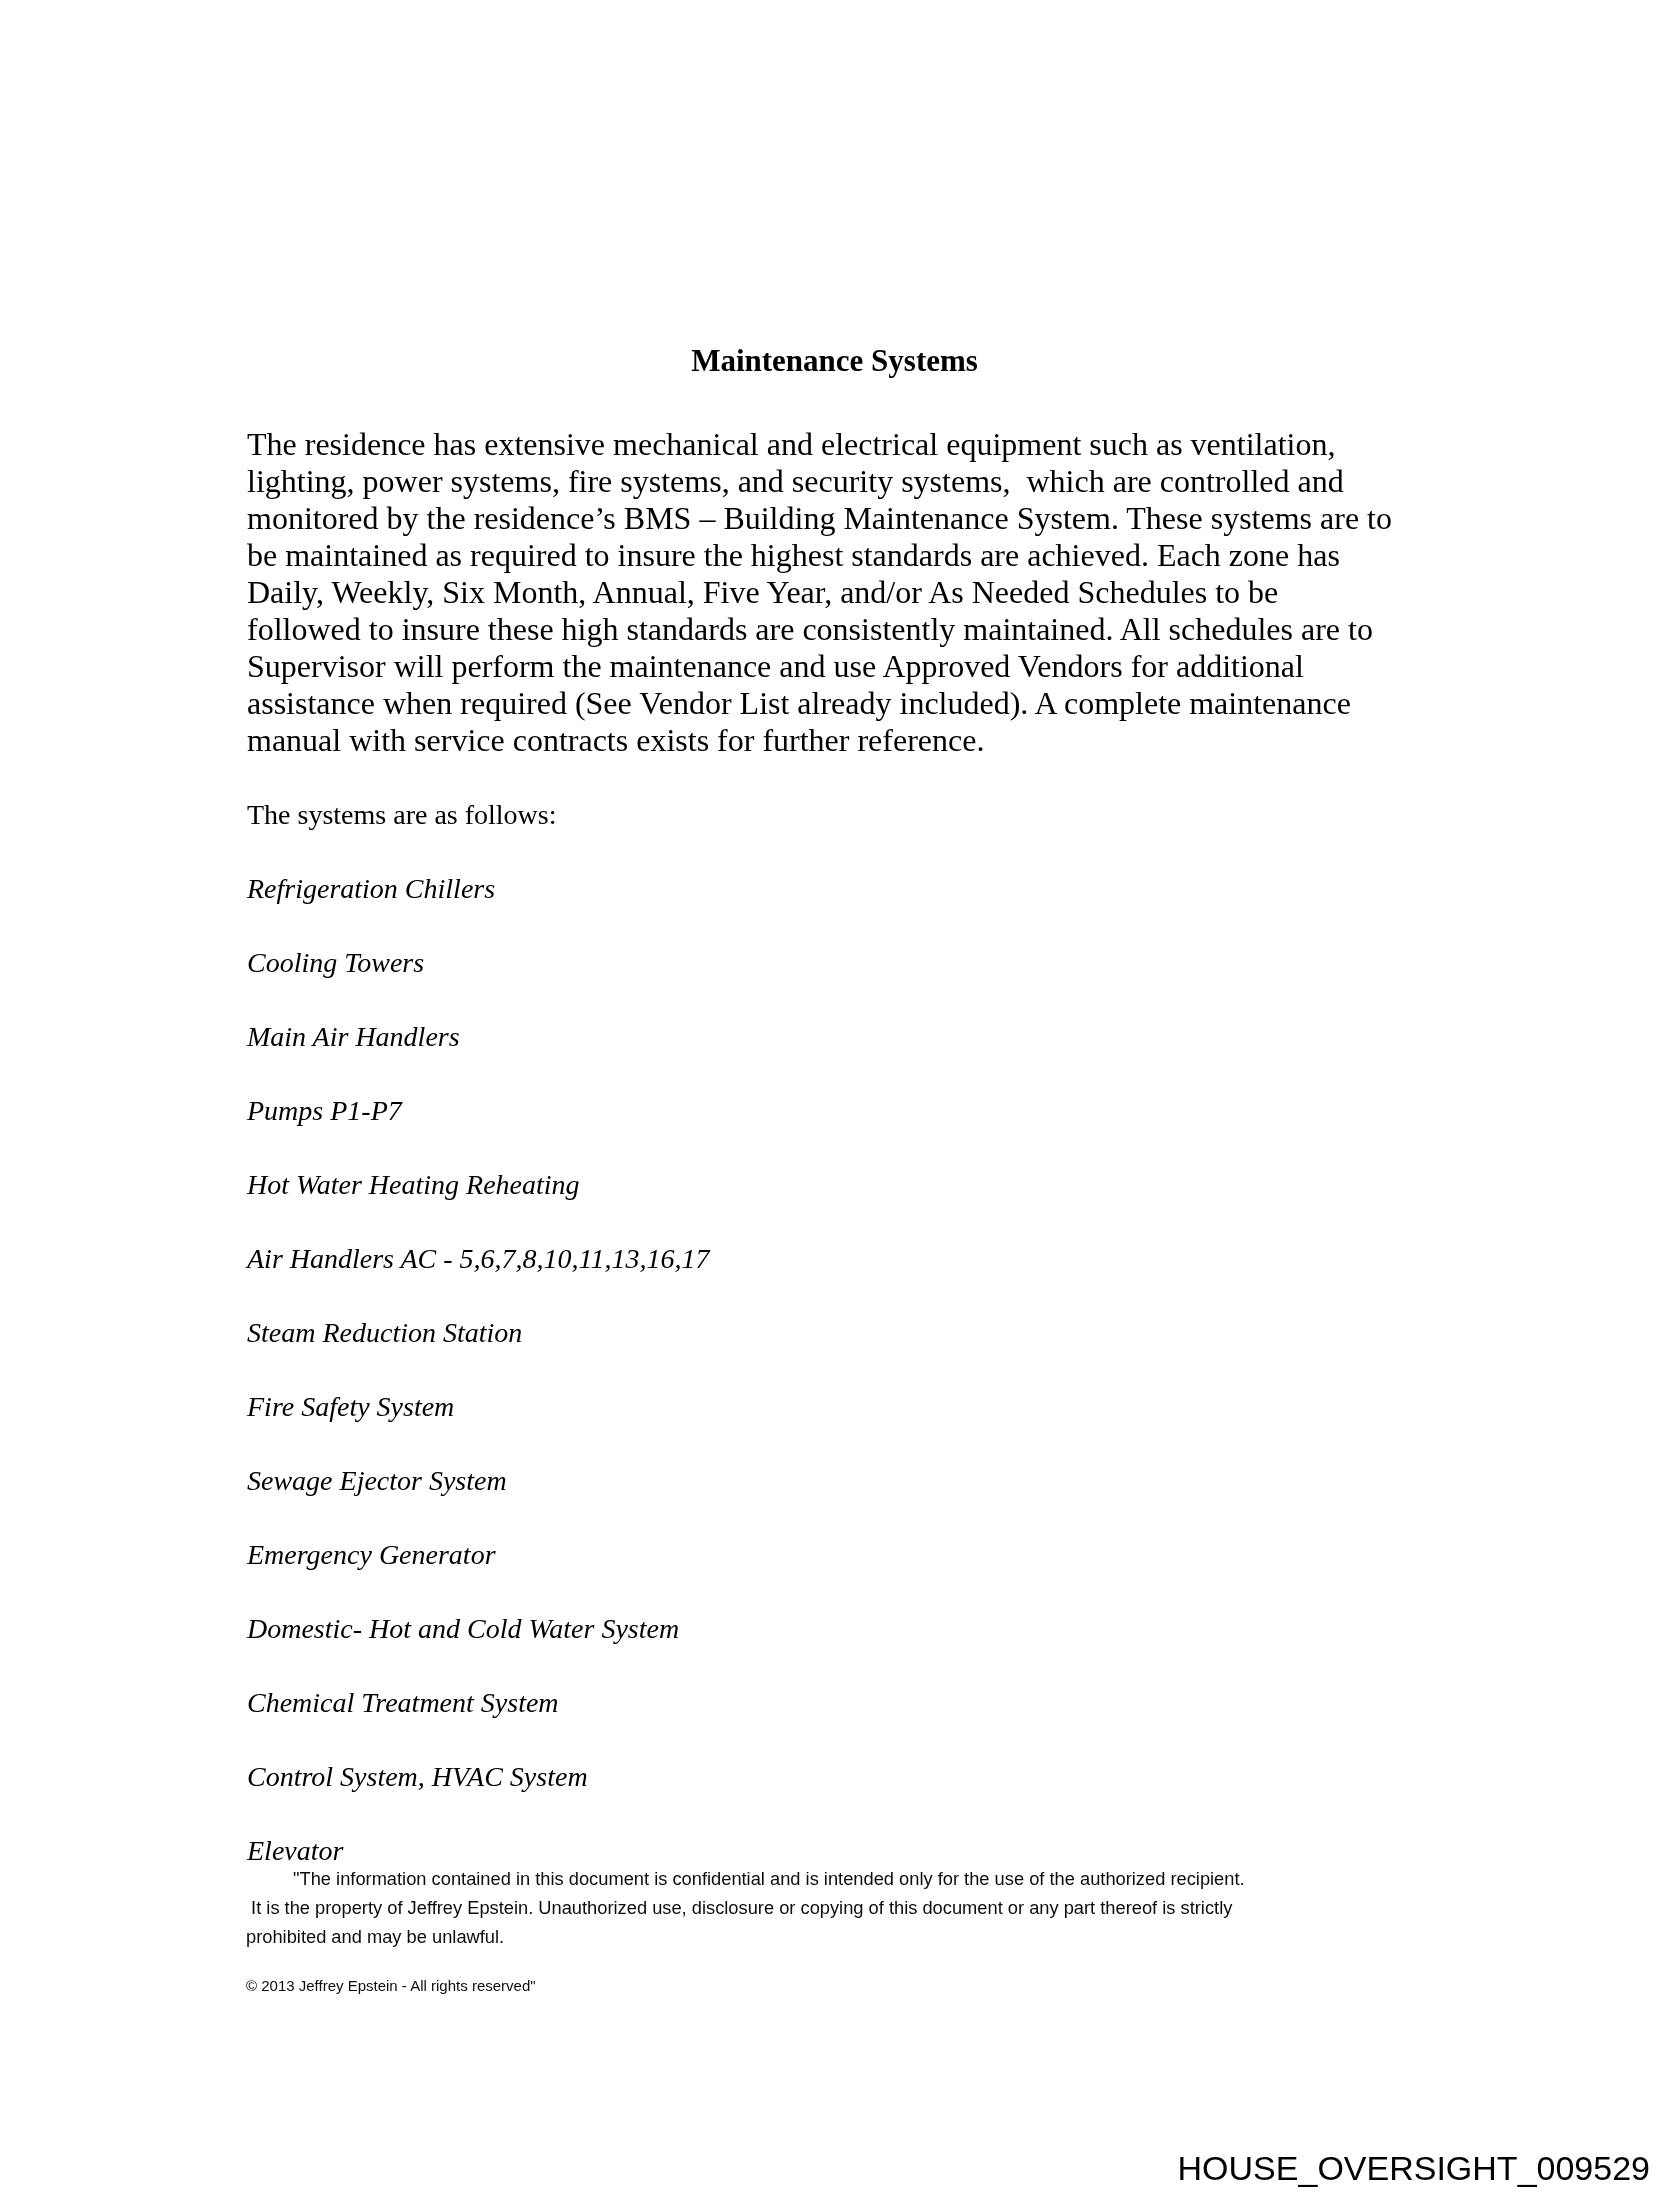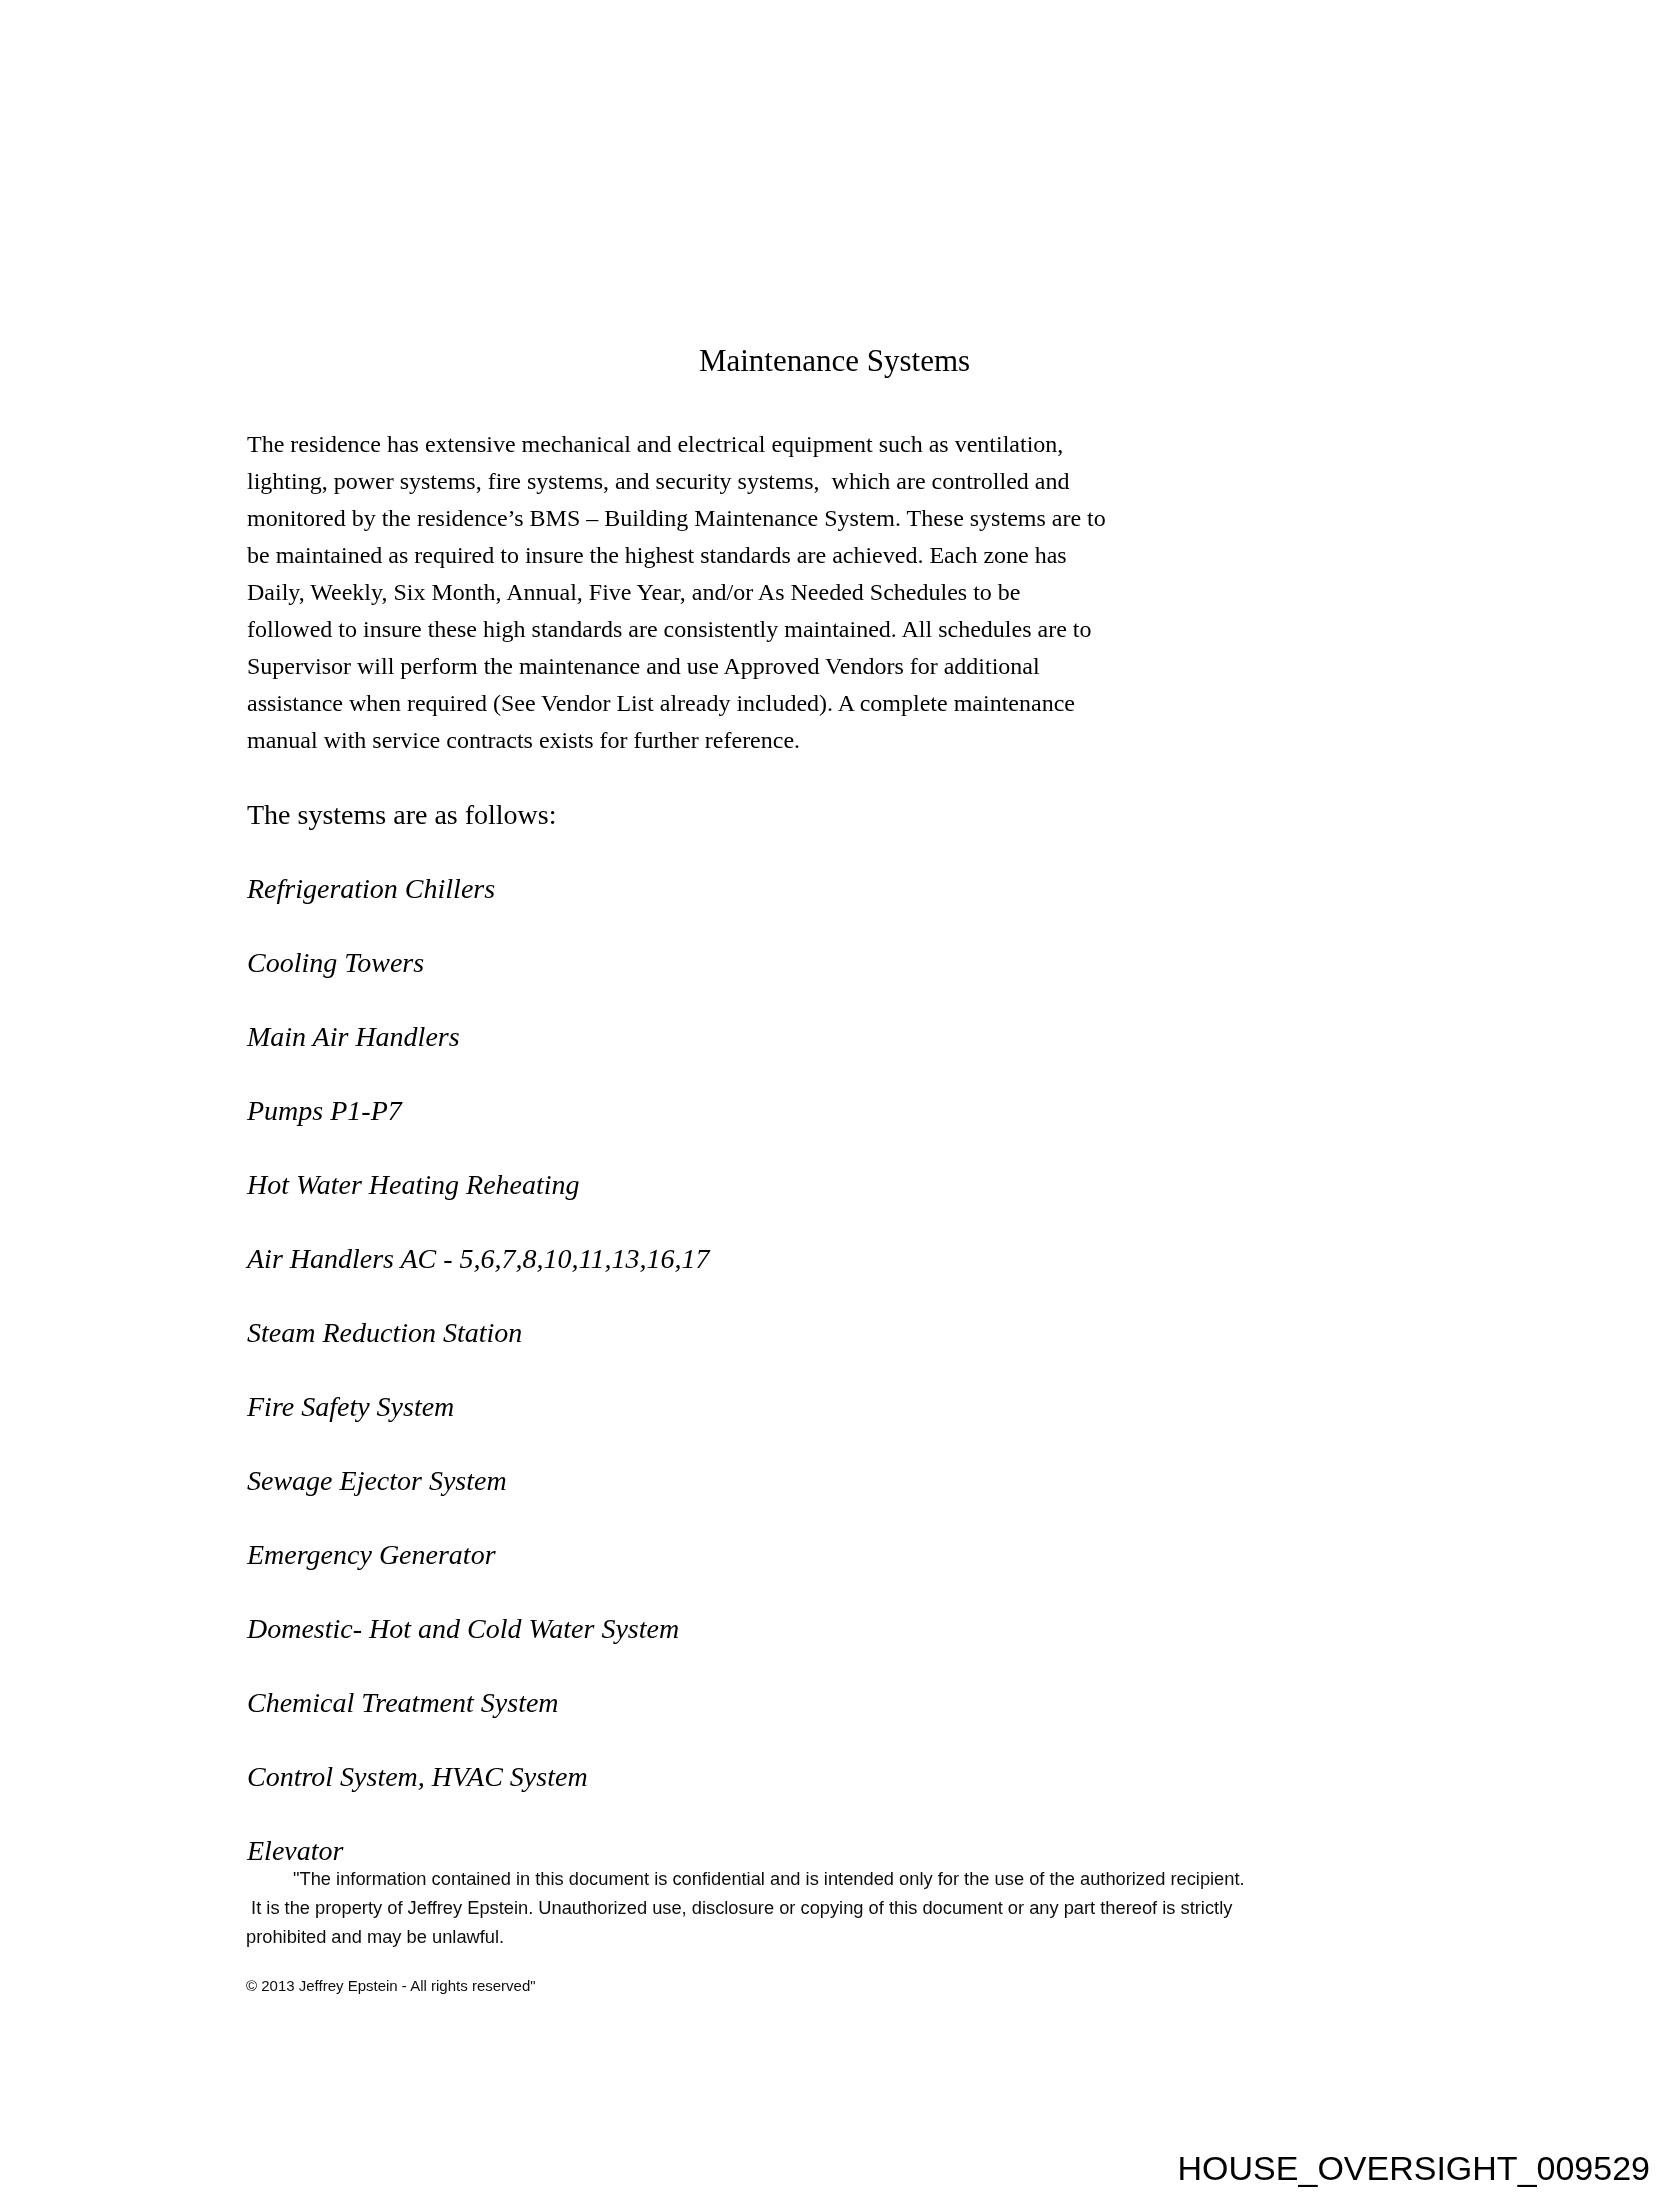--- a/index.html
+++ b/index.html
@@ -15,27 +15,27 @@
     color: #000000;
     overflow: hidden;
     font-family: "Liberation Serif", serif;
   }
   .doc-title {
     margin: 342px 0 0 0;
     text-align: center;
     font-family: "Liberation Serif", serif;
     font-size: 31px;
     line-height: 38px;
-    font-weight: normal;
+    font-weight: bold;
   }
   .intro-paragraph {
     margin: 46px 209px 0 247px;
   }
   .body-line {
-    font-size: 24px;
+    font-size: 32px;
     line-height: 37px;
     white-space: pre-wrap;
   }
   .systems-intro {
     margin: 37px 209px 0 247px;
     font-size: 28px;
     line-height: 37px;
   }
   .systems-list {
     margin: 37px 209px 0 247px;

